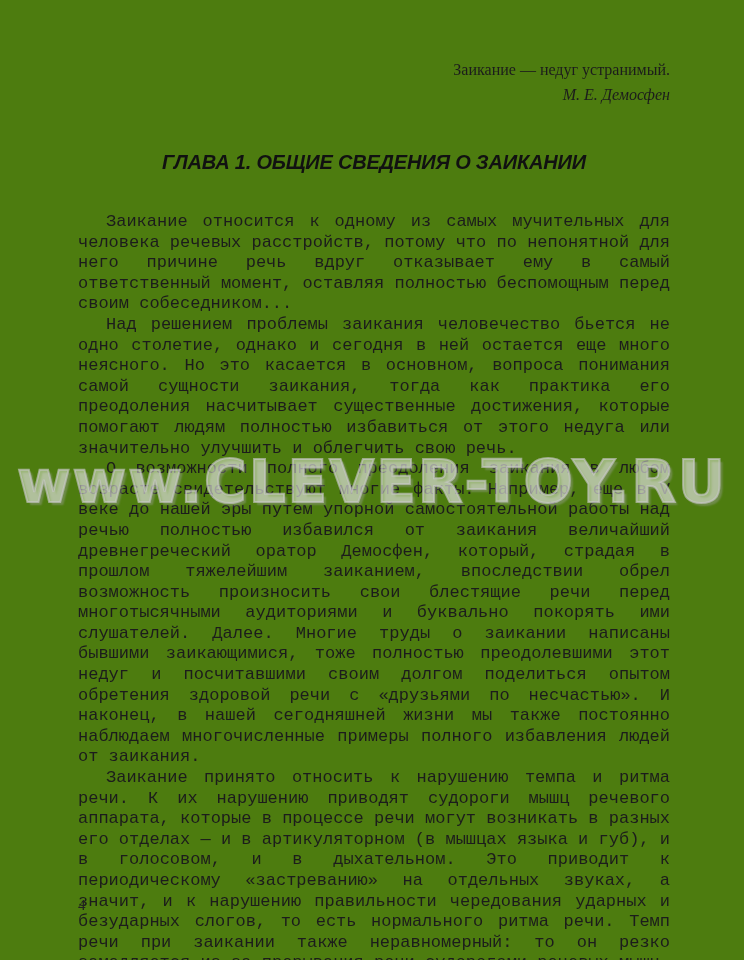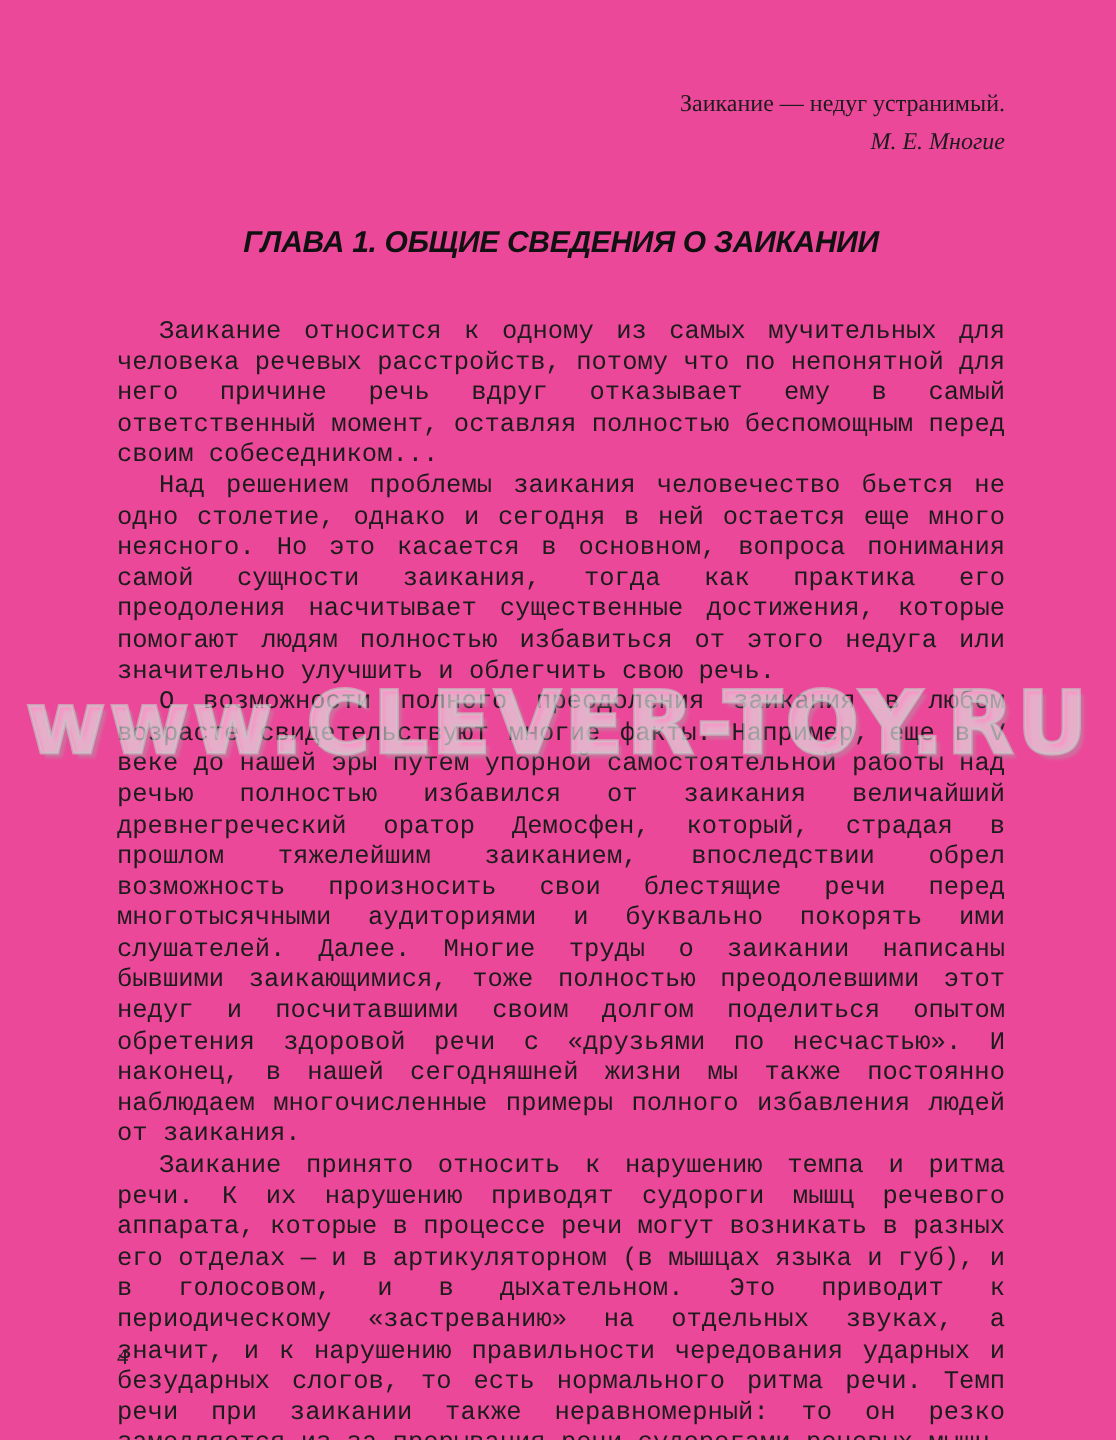--- a/index.html
+++ b/index.html
@@ -11,21 +11,21 @@
     height: 960px;
     position: relative;
     overflow: hidden;
     background: #ffffff;
     font-family: "Liberation Serif", serif;
     color: #1c1c1c;
   }
   .book-page {
     position: absolute;
     inset: 0;
-    background: #ec4899;
+    background: #4d7c0f;
   }
   .epigraph {
     position: absolute;
     top: 57px;
     left: 78px;
     width: 592px;
     text-align: right;
     font-size: 16px;
     line-height: 25px;
   }
@@ -92,21 +92,21 @@
     color: #222222;
   }
 </style>
 </head>
 <body>
 
 <div class="book-page">
 
   <div class="epigraph">
     <span class="epigraph-quote">Заикание — недуг устранимый.</span>
-    <span class="epigraph-author">М. Е. Многие</span>
+    <span class="epigraph-author">М. Е. Демосфен</span>
   </div>
 
   <h1 class="chapter-heading">ГЛАВА 1. ОБЩИЕ СВЕДЕНИЯ О ЗАИКАНИИ</h1>
 
   <div class="body-text">
     <p>Заикание относится к одному из самых мучительных для человека речевых расстройств, потому что по непонятной для него причине речь вдруг отказывает ему в самый ответственный момент, оставляя полностью беспомощным перед своим собеседником...</p>
     <p>Над решением проблемы заикания человечество бьется не одно столетие, однако и сегодня в ней остается еще много неясного. Но это касается в основном, вопроса понимания самой сущности заикания, тогда как практика его преодоления насчитывает существенные достижения, которые помогают людям полностью избавиться от этого недуга или значительно улучшить и облегчить свою речь.</p>
     <p>О возможности полного преодоления заикания в любом возрасте свидетельствуют многие факты. Например, еще в V веке до нашей эры путем упорной самостоятельной работы над речью полностью избавился от заикания величайший древнегреческий оратор Демосфен, который, страдая в прошлом тяжелейшим заиканием, впоследствии обрел возможность произносить свои блестящие речи перед многотысячными аудиториями и буквально покорять ими слушателей. Далее. Многие труды о заикании написаны бывшими заикающимися, тоже полностью преодолевшими этот недуг и посчитавшими своим долгом поделиться опытом обретения здоровой речи с «друзьями по несчастью». И наконец, в нашей сегодняшней жизни мы также постоянно наблюдаем многочисленные примеры полного избавления людей от заикания.</p>
     <p>Заикание принято относить к нарушению темпа и ритма речи. К их нарушению приводят судороги мышц речевого аппарата, которые в процессе речи могут возникать в разных его отделах — и в артикуляторном (в мышцах языка и губ), и в голосовом, и в дыхательном. Это приводит к периодическому «застреванию» на отдельных звуках, а значит, и к нарушению правильности чередования ударных и безударных слогов, то есть нормального ритма речи. Темп речи при заикании также неравномерный: то он резко замедляется из-за прерывания речи судорогами речевых мышц, то некоторые отрезки речи в промежутках между судорогами произносятся в ускоренном темпе (пока «идет»).</p>
   </div>

